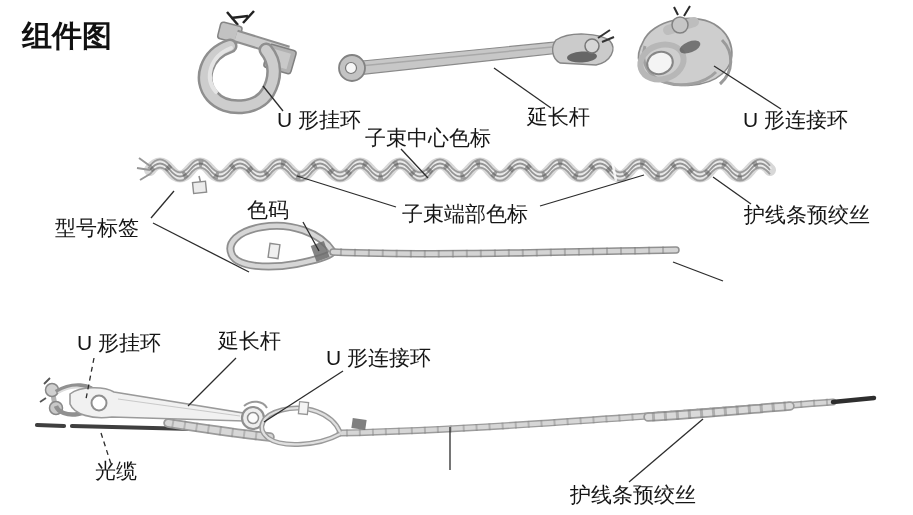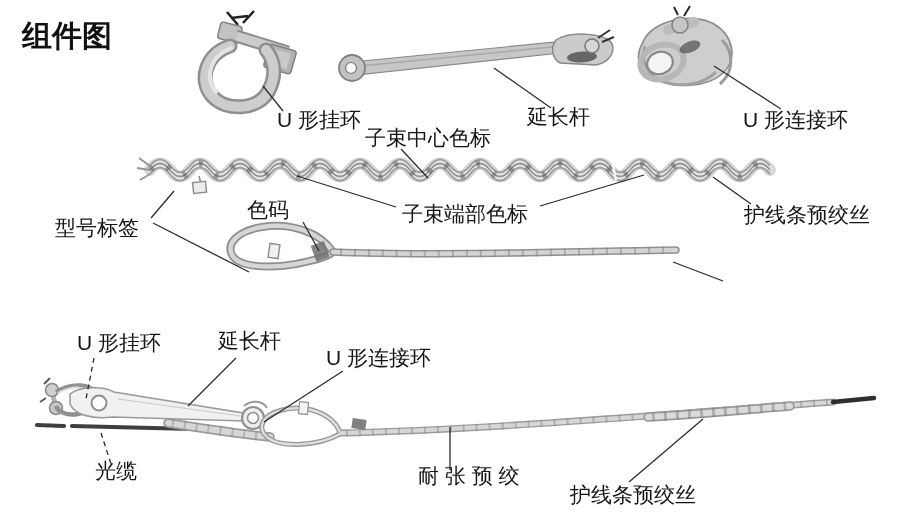--- a/index.html
+++ b/index.html
@@ -163,16 +163,15 @@
   <div class="lbl" style="left:365px;top:127px">子束中心色标</div>
   <div class="lbl" style="left:402px;top:203px">子束端部色标</div>
   <div class="lbl" style="left:744px;top:204px">护线条预绞丝</div>
   <div class="lbl" style="left:55px;top:217px">型号标签</div>
   <div class="lbl" style="left:247px;top:199px">色码</div>
 
   <div class="lbl" style="left:77px;top:332px">U 形挂环</div>
   <div class="lbl" style="left:218px;top:330px">延长杆</div>
   <div class="lbl" style="left:326px;top:347px">U 形连接环</div>
   <div class="lbl" style="left:95px;top:460px">光缆</div>
-  <div class="lbl" style="left:418px;top:465px">耐 张 预 绞</div>
   <div class="lbl" style="left:570px;top:484px">护线条预绞丝</div>
 
 </div>
 
 </body></html>

